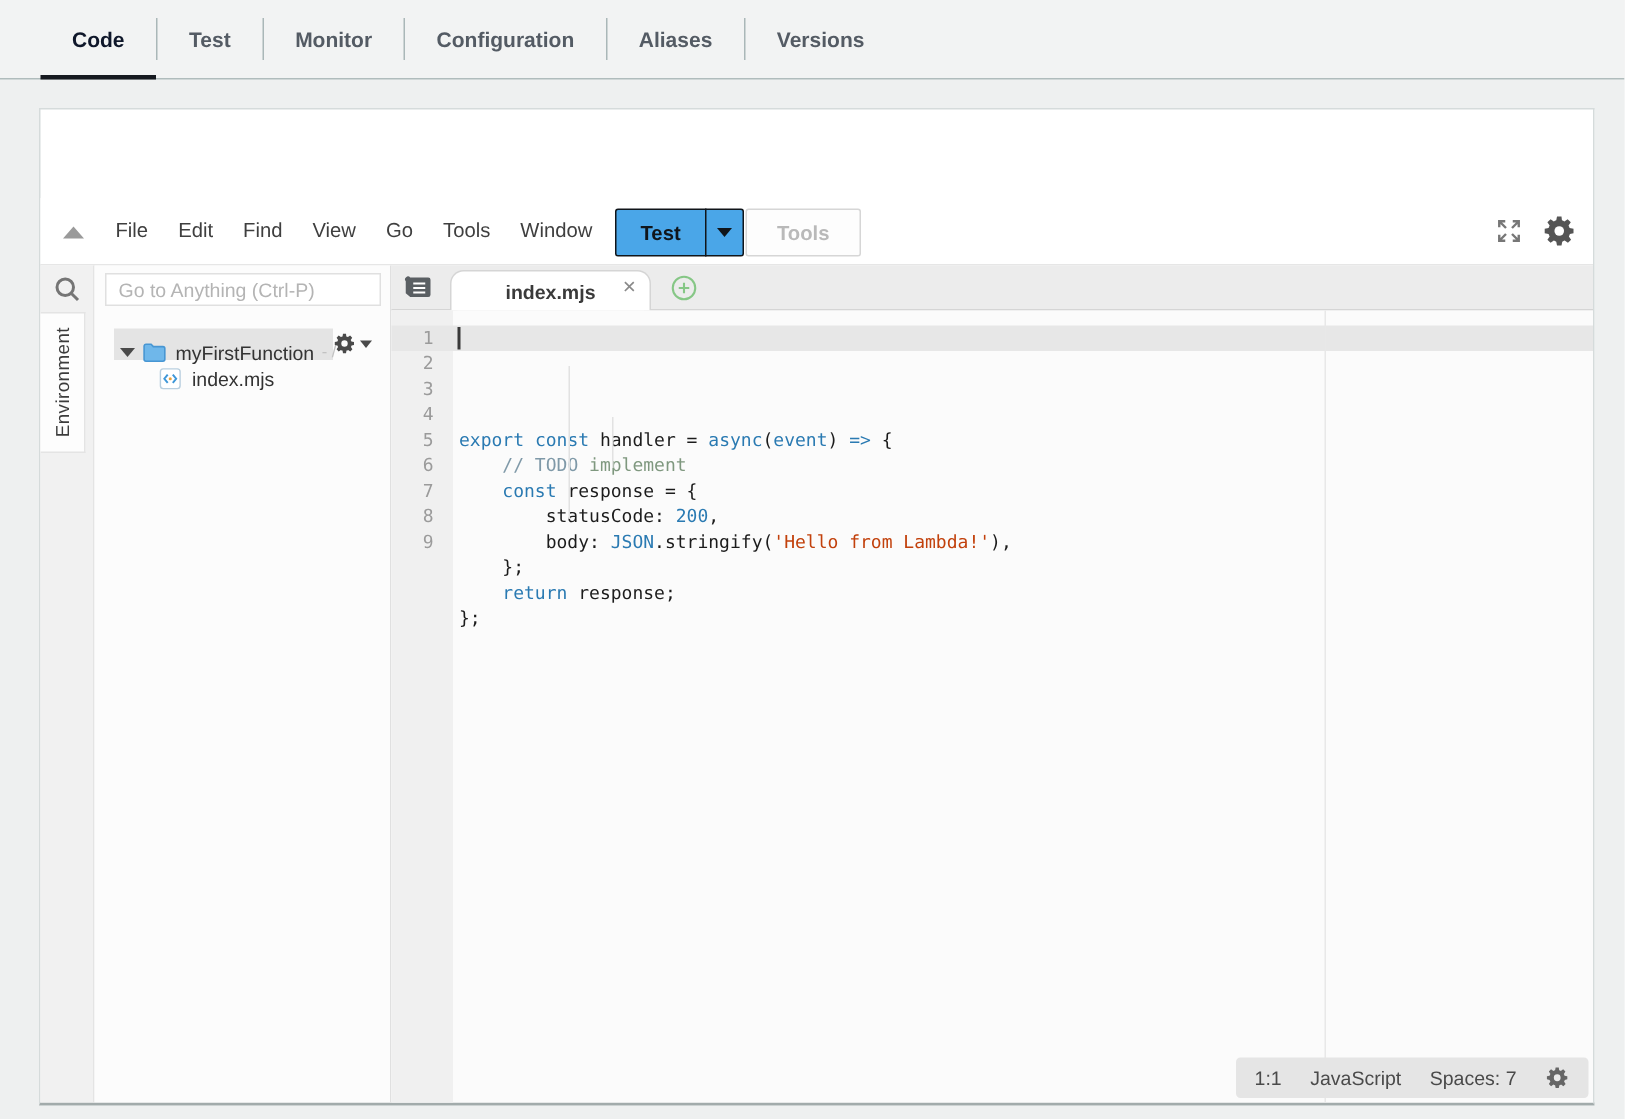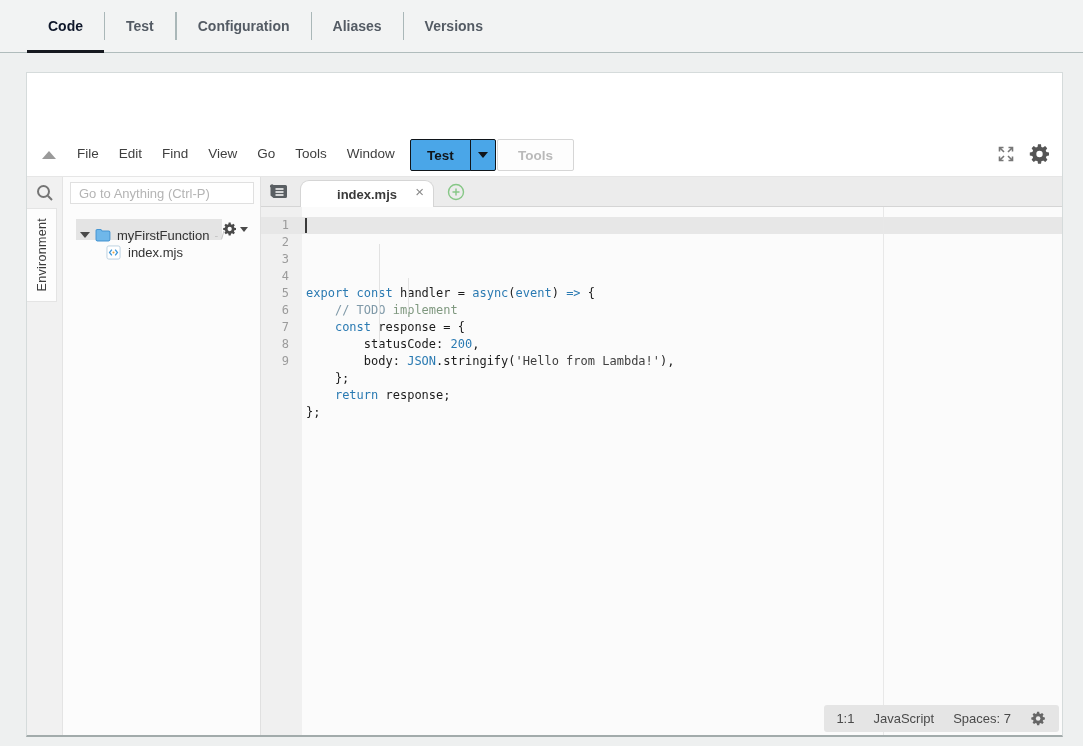--- a/index.html
+++ b/index.html
@@ -140,21 +140,21 @@
     color:#9b9b9b; text-align:right; padding-right:13px;
   }
   .code-layer {
     position:absolute; left:45px; top:10px; right:0;
     font-family:"DejaVu Sans Mono", monospace; font-size:12px; line-height:17px;
     color:#1c1c1c; white-space:pre;
   }
   .code-line { height:17px; }
   .tk-kw { color:#2a7ab2; }
   .tk-nm { color:#2a7ab2; }
-  .tk-str { color:#404040; }
+  .tk-str { color:#c2410c; }
   .tk-cb { color:#7f99a8; }
   .tk-cg { color:#7f987f; }
   .cursor-caret { position:absolute; left:44px; top:11px; width:2px; height:15px; background:#3a3a3a; }
   .print-margin { position:absolute; left:622px; top:0; bottom:0; width:1px; background:#e8e8e8; }
   .indent-guide { position:absolute; width:1px; background:#e2e2e2; }
   .guide-1 { left:73px; top:27px; height:102px; }
   .guide-2 { left:102px; top:61px; height:34px; }
   .status-bar {
     position:absolute; right:3px; bottom:3px; height:27px;
     background:#e5e5e5; border-radius:3px;
@@ -164,20 +164,21 @@
   .status-item { cursor:pointer; }
 </style>
 </head>
 <body>
 
 <div class="nav-bar">
     <div class="nav-tab active">Code</div>
     <span class="nav-sep"></span>
     <div class="nav-tab">Test</div>
     <span class="nav-sep"></span>
+    <div class="nav-tab">Monitor</div>
     <span class="nav-sep"></span>
     <div class="nav-tab">Configuration</div>
     <span class="nav-sep"></span>
     <div class="nav-tab">Aliases</div>
     <span class="nav-sep"></span>
     <div class="nav-tab">Versions</div>
   </div>
 
 <div class="card">
 

